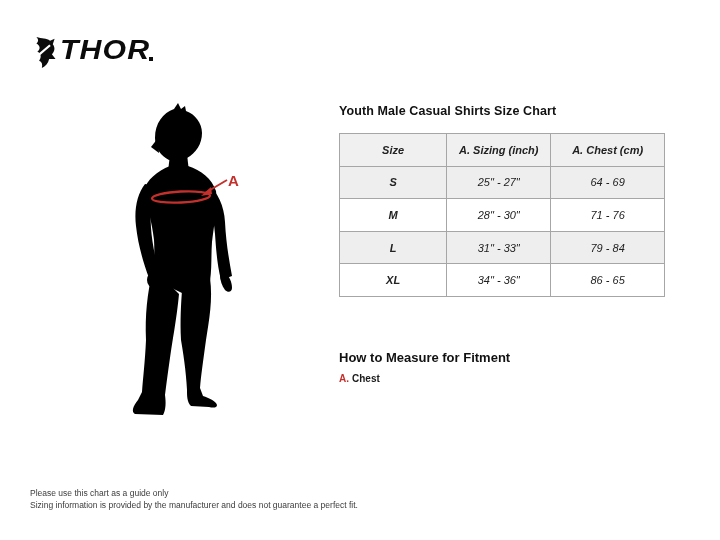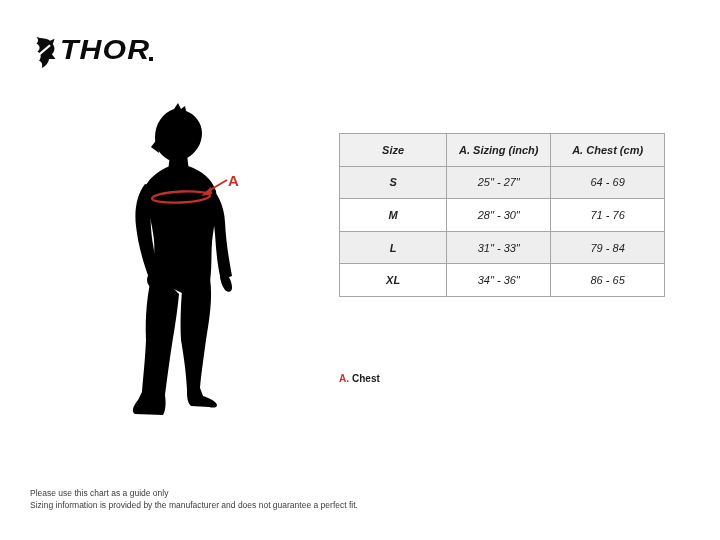--- a/index.html
+++ b/index.html
@@ -81,20 +81,21 @@
       <path d="M57,190 C56,205 55,220 56,240 C58,252 61,270 62,290 C62,296 62,302 66,306 L84,307 C88,308 92,308 92,305 C91,301 84,298 78,296 L75,288 C76,275 78,262 81,240 C84,220 88,200 85,178 Z"></path>
     </g>
     <g>
       <ellipse cx="56" cy="97" rx="29" ry="5.5" fill="none" stroke="#c4302b" stroke-width="2.3" transform="rotate(-3 56 97)"></ellipse>
       <path d="M80,93 L102,80" stroke="#c4302b" stroke-width="2" fill="none"></path>
       <path d="M76,96 L86,87 L87,94 Z" fill="#c4302b"></path>
       <text x="103" y="86" font-size="15" font-weight="bold" fill="#c4302b">A</text>
     </g>
   </svg>
 
+  <div class="chart-title">Youth Male Casual Shirts Size Chart</div>
 
   <table class="size-table">
     <colgroup>
         <col class="c1">
         <col class="c2">
         <col class="c3">
       </colgroup>
     <thead>
       <tr>
         <th>Size</th>
@@ -119,20 +120,21 @@
         <td>79 - 84</td>
       </tr>
       <tr>
         <td class="size-cell">XL</td>
         <td>34" - 36"</td>
         <td>86 - 65</td>
       </tr>
     </tbody>
   </table>
 
+  <div class="measure-title">How to Measure for Fitment</div>
   <div class="measure-line">
     <span class="measure-key">A.</span><span>Chest</span>
   </div>
 
   <div class="footer">
     <div>Please use this chart as a guide only</div>
     <div>Sizing information is provided by the manufacturer and does not guarantee a perfect fit.</div>
   </div>
 
 </div>

